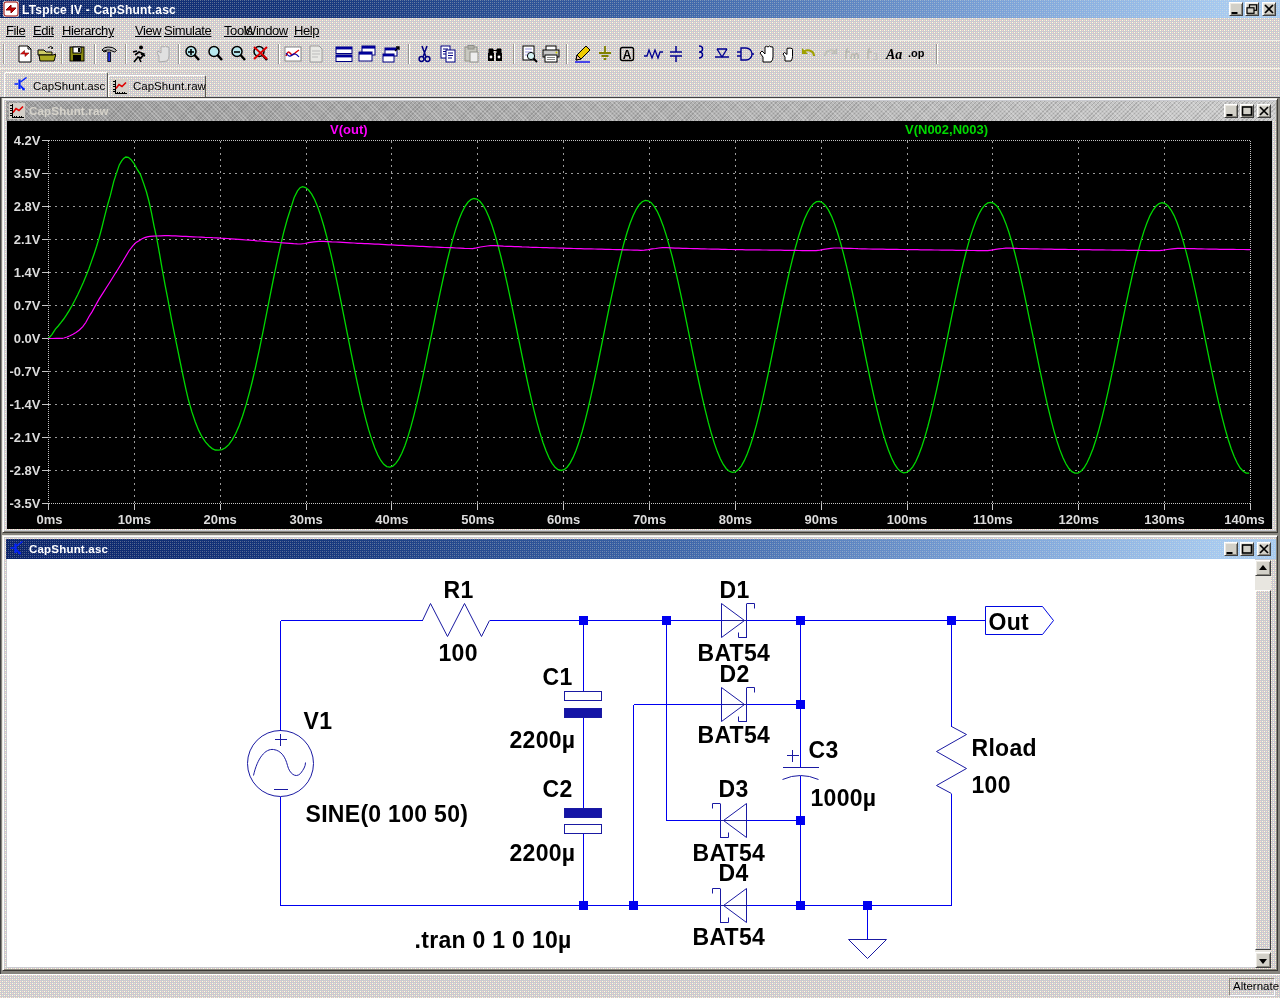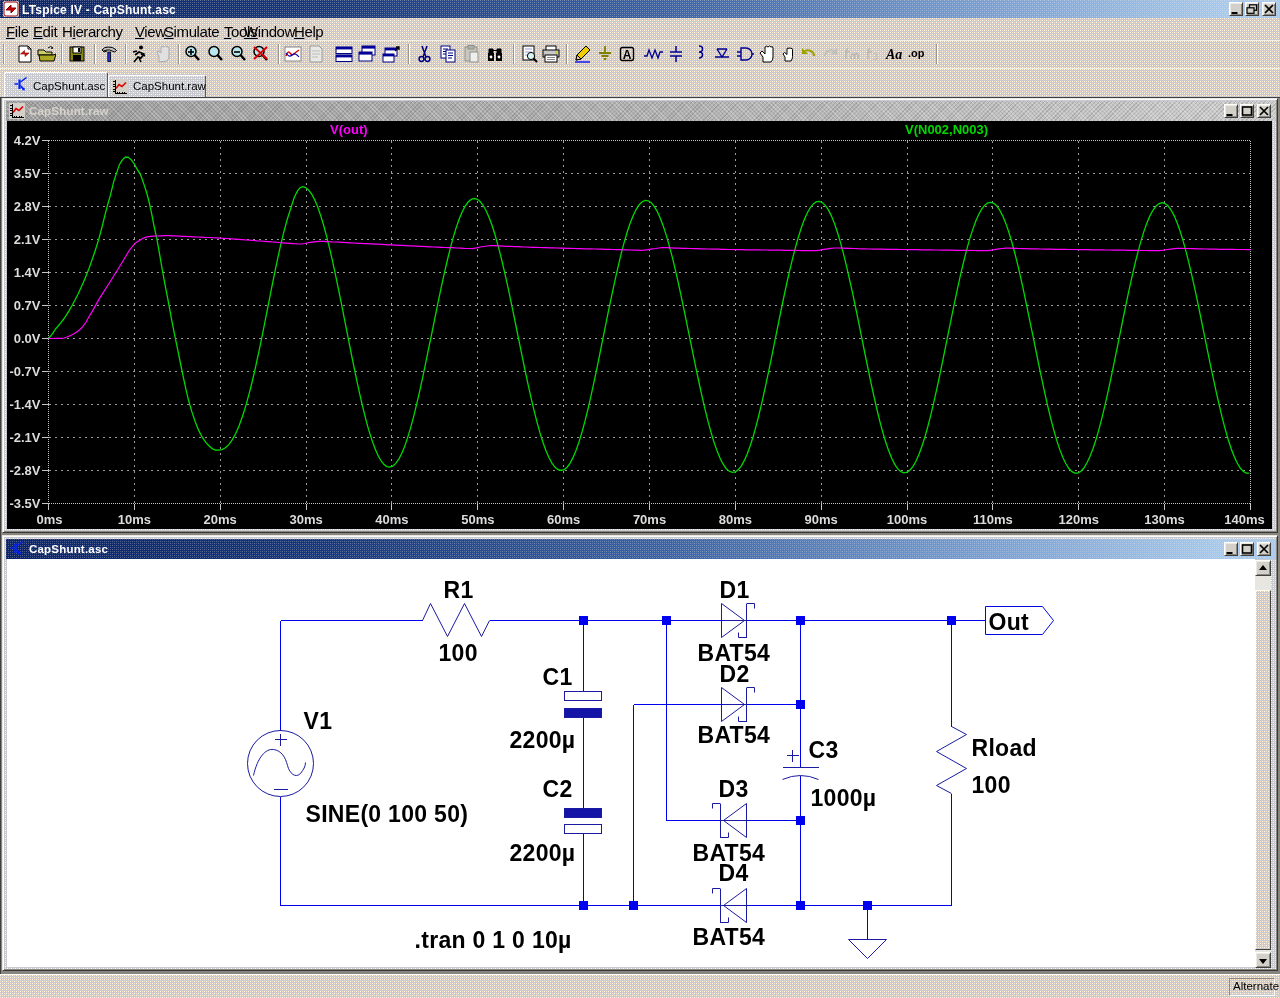--- a/index.html
+++ b/index.html
@@ -15,21 +15,21 @@
  background-image:
   conic-gradient(from 270deg at 1px 1px, rgba(255,255,216,.33) 90deg, rgba(0,0,0,0) 0),
   conic-gradient(from 270deg at 1px 1px, rgba(255,255,216,.33) 90deg, rgba(0,0,0,0) 0),
   conic-gradient(from 270deg at 1px 1px, rgba(255,216,208,.26) 90deg, rgba(0,0,0,0) 0),
   conic-gradient(from 270deg at 1px 1px, rgba(255,216,208,.26) 90deg, rgba(0,0,0,0) 0),
   linear-gradient(90deg,#0a246a 0%,#16387e 25%,#3b64a8 52%,#7aa2d8 78%,#a6caf0 96%);
  background-size:4px 4px,4px 4px,4px 4px,4px 4px,100% 100%;
  background-position:0 0,2px 2px,2px 0,0 2px,0 0; }
 .titlebar .txt { position:absolute; left:22px; top:3px; color:#fff; font-size:12px; font-weight:bold; letter-spacing:0.2px; }
 .menubar { position:absolute; left:0; top:18px; width:1280px; height:22px; }
-.menubar span { position:absolute; top:5px; font-size:15px; letter-spacing:-0.4px; color:#000; }
+.menubar span { position:absolute; top:5px; font-size:13px; letter-spacing:-0.4px; color:#000;text-decoration:underline; }
 .toolbar { position:absolute; left:0; top:40px; width:1280px; height:28px; border-top:1px solid #f0efe8; }
 .tbi { position:absolute; top:3px; }
 .tsep { position:absolute; top:3px; width:2px; height:20px; border-left:1px solid #9a9890; border-right:1px solid #fff; }
 .tabbar { position:absolute; left:0; top:68px; width:1280px; height:29px; border-top:1px solid #f0efe8; }
 .tab { position:absolute; border-top:1px solid #fff; border-left:1px solid #fff; border-right:1px solid #5a5850; border-radius:2px 2px 0 0; font-size:12px; }
 .tab svg, .ctitle svg { display:block; }
 .mdi { position:absolute; left:0; top:97px; width:1280px; height:877px; background:#87857e; border-top:1px solid #404040; border-left:1px solid #404040; }
 .cwin { position:absolute; border:1px solid; border-color:#e8e6e0 #3a3834 #3a3834 #e8e6e0; box-shadow:inset 1px 1px 0 #fff, inset -1px -1px 0 #8a8880; }
 .ctitle { position:absolute; left:3px; height:20px; overflow:hidden; }
 .ctitle .ic { position:absolute; left:3px; top:2px; }

